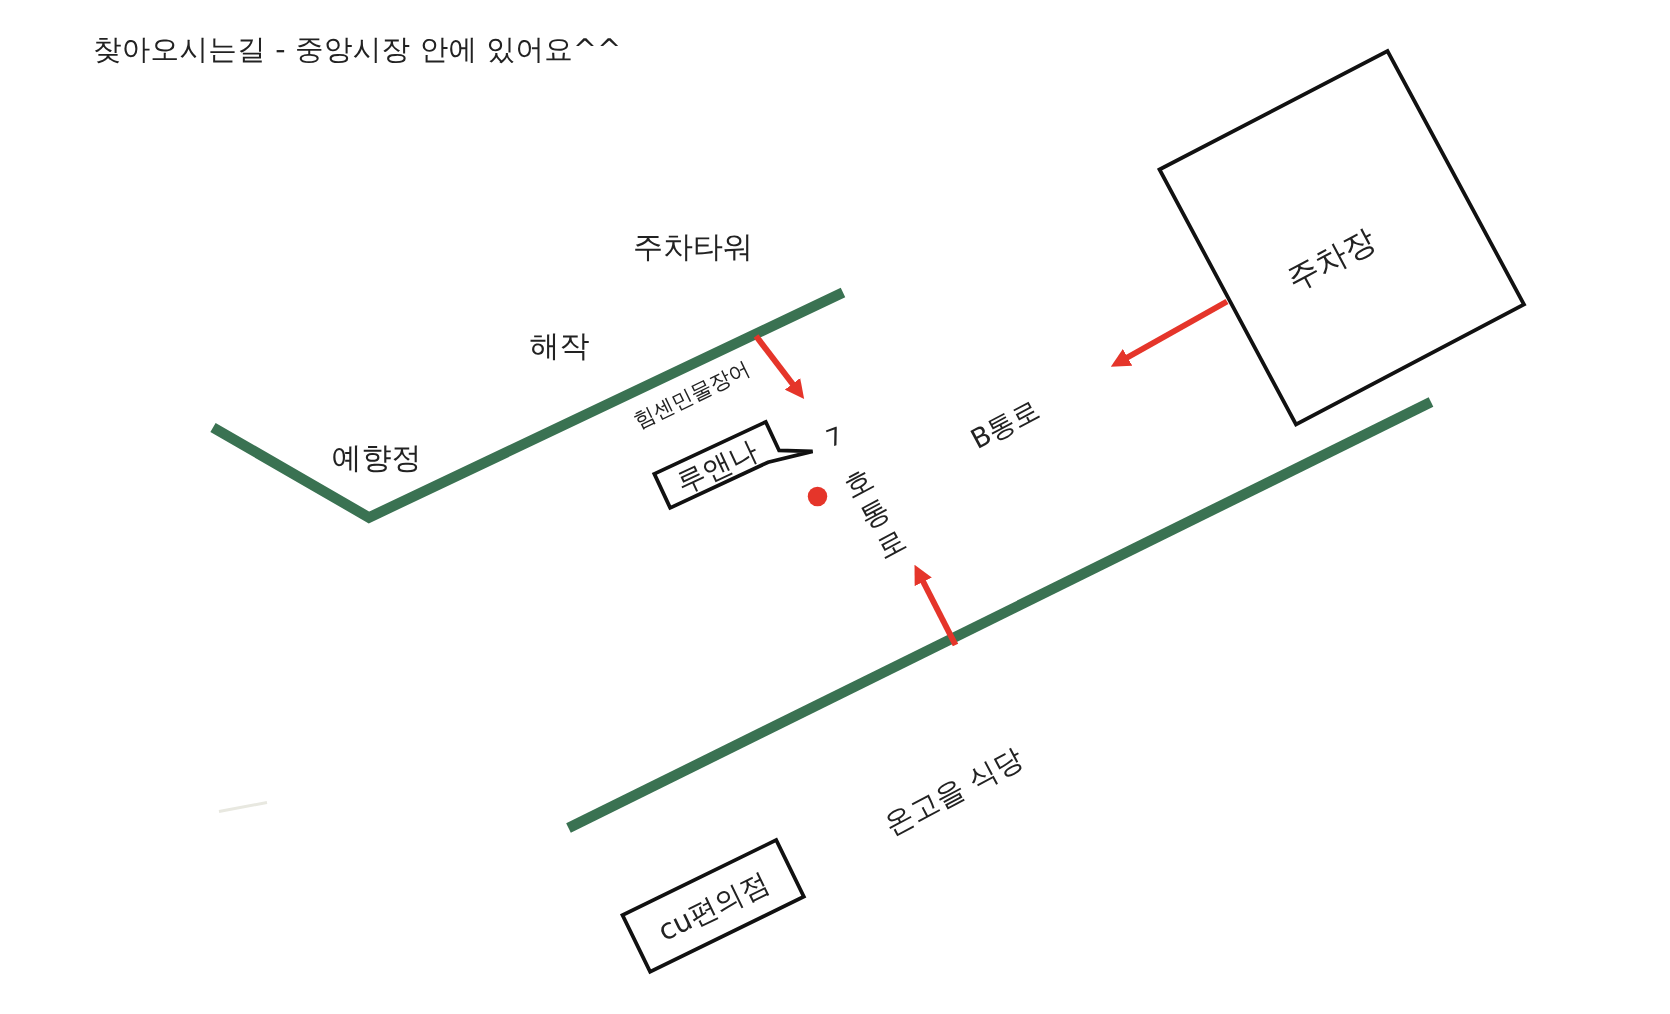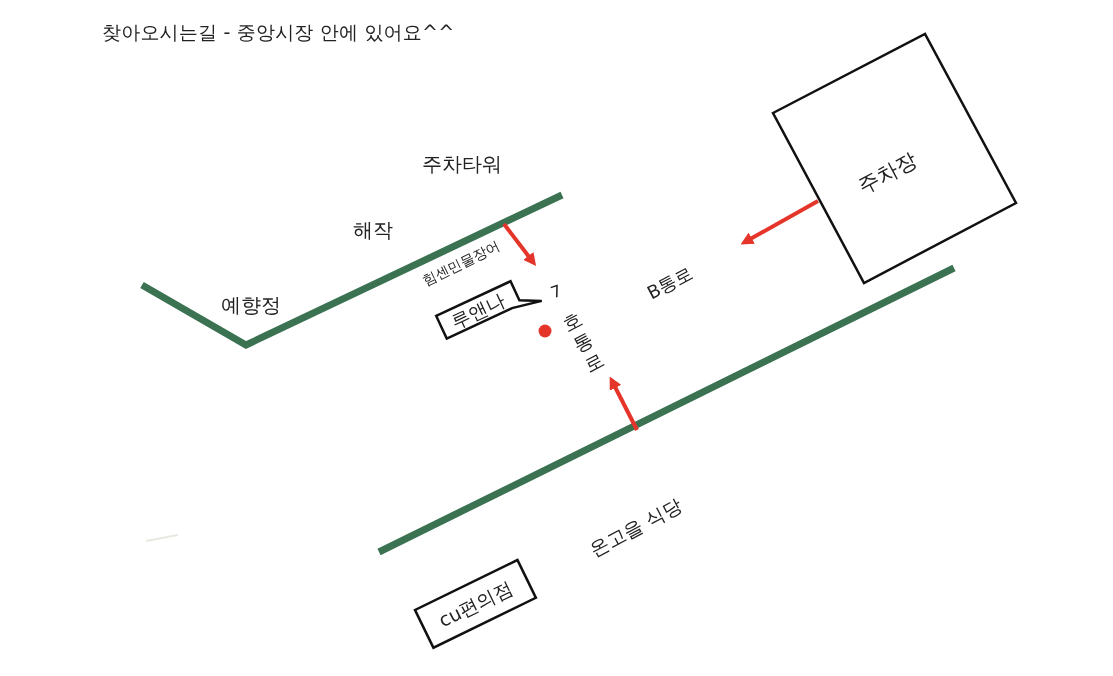--- a/index.html
+++ b/index.html
@@ -16,21 +16,20 @@
       color: #222222;
     }
     .title {
       position: absolute;
       left: 62px;
       top: 20px;
       font-size: 19px;
       color: #222222;
       letter-spacing: 0.2px;
       white-space: nowrap;
-      margin-left: 40px;
     }
     svg.map {
       position: absolute;
       left: 0;
       top: 0;
     }
     svg text {
       font-family: "DejaVu Sans", "Liberation Sans", sans-serif;
       fill: #222222;
     }

